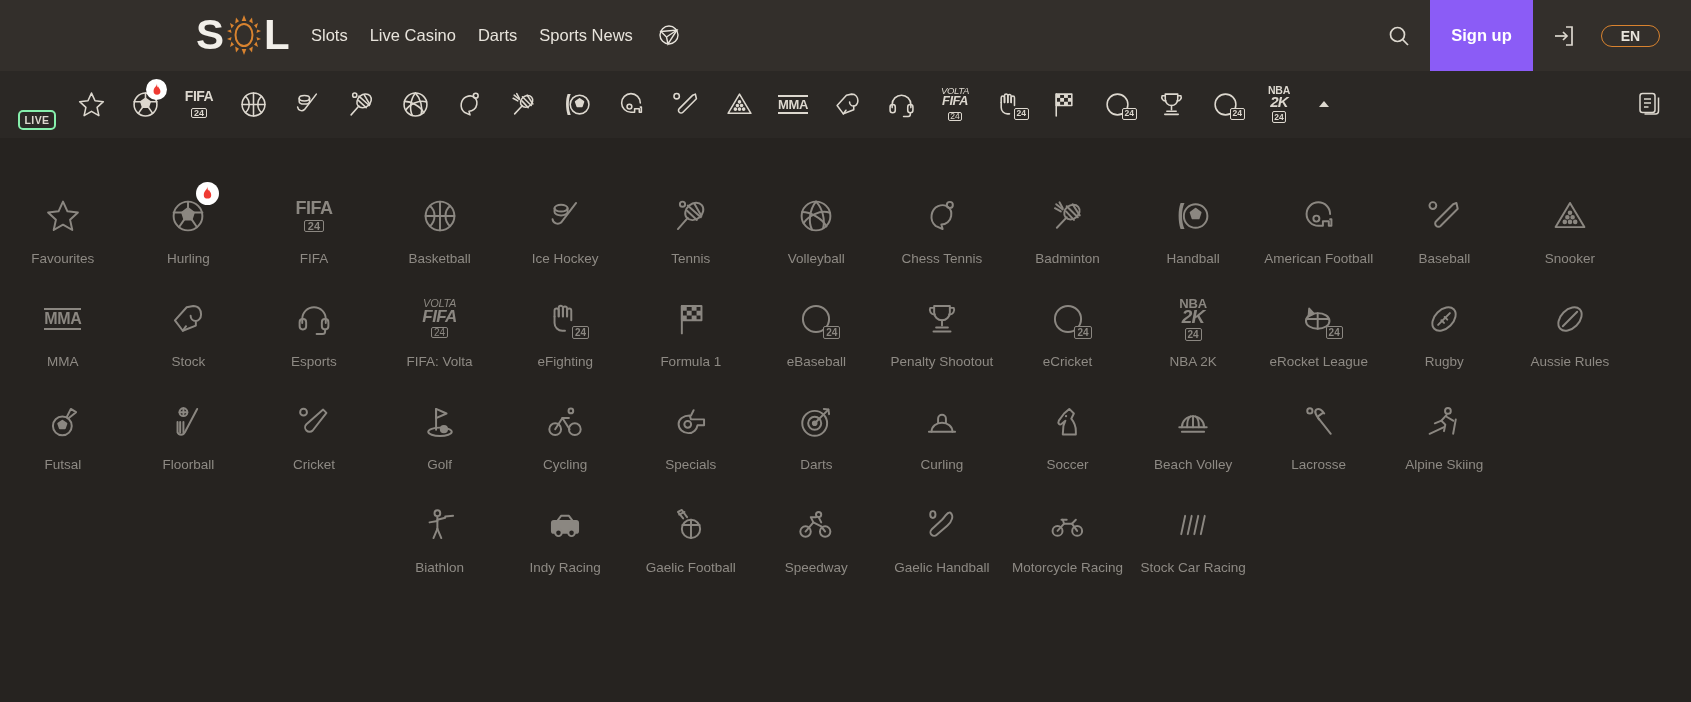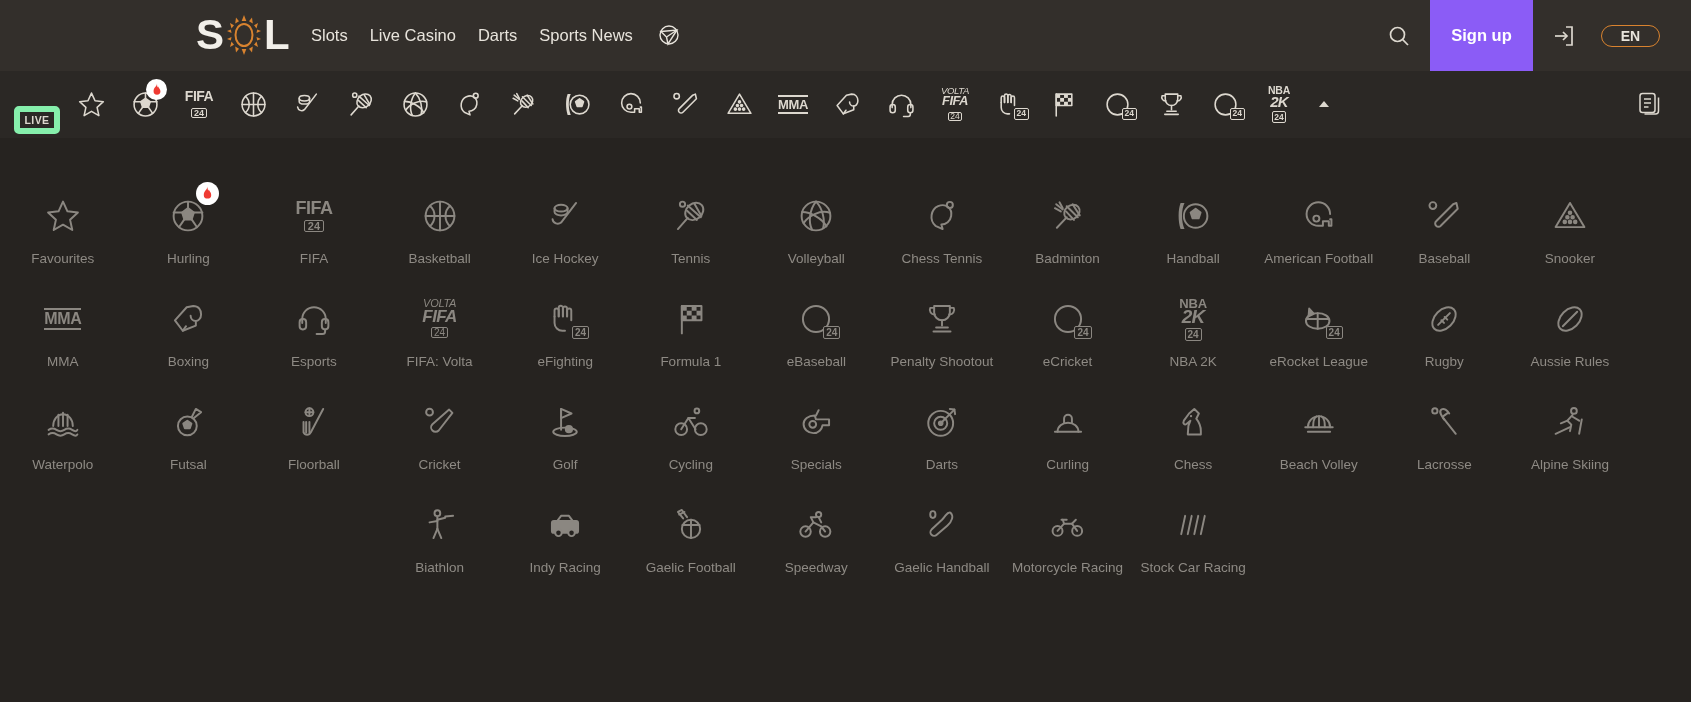--- a/index.html
+++ b/index.html
@@ -95,21 +95,21 @@
   #toolbar-collapse {
     width: 36px; height: 52px; display: flex;
     align-items: center; justify-content: center; cursor: pointer;
   }
   #toolbar-right {
     position: absolute; right: 28px; top: 0; height: 67px;
     display: flex; align-items: center; cursor: pointer;
   }
 
   .live-chip {
-    border: 6px solid #86efac; border-radius: 5px;
+    border: 2px solid #86efac; border-radius: 5px;
     padding: 3px 5px 2px 5px;
     color: #ddd8cf; font-size: 10.5px; font-weight: bold;
     letter-spacing: 0.4px; line-height: 1;
     font-family: "Liberation Sans", sans-serif;
     margin-top: 32px;
   }
   .fifa-badge {
     color: #ddd8cf; font-family: "Liberation Sans", sans-serif;
     font-weight: bold; line-height: 0.95; text-align: center;
   }
@@ -619,21 +619,21 @@
         <div class="cell-label">MMA</div>
       </div>
       <div class="grid-cell">
         <div class="cell-icon">
           <svg width="34" height="34" viewBox="0 0 26 26" fill="none" stroke="#8b8781" stroke-width="1.5" stroke-linecap="round" stroke-linejoin="round">
             <path d="M17 3 C21 3 23 6 23 9.5 C23 13 20.5 14.5 19 14.5 L19 18 L9 22 L3 14 L12 4 Z"></path>
             <path d="M19 14.5 C16.5 14.5 15 12.5 15 10.5"></path>
             <path d="M9 22 L11.5 18.5"></path>
           </svg>
         </div>
-        <div class="cell-label">Boxing</div>
+        <div class="cell-label">Stock</div>
       </div>
       <div class="grid-cell">
         <div class="cell-icon">
           <svg width="34" height="34" viewBox="0 0 26 26" fill="none" stroke="#8b8781" stroke-width="1.5" stroke-linecap="round" stroke-linejoin="round">
             <path d="M4 16 v-3 a9 9 0 0 1 18 0 v3"></path>
             <rect x="2" y="13" width="5" height="8" rx="2.4"></rect>
             <rect x="19" y="13" width="5" height="8" rx="2.4"></rect>
             <path d="M21.5 21 v1.5 a2 2 0 0 1 -2 2 H15"></path>
           </svg>
         </div>
@@ -748,33 +748,20 @@
             <path d="M7.5 18.5 L18.5 7.5"></path>
           </svg>
         </div>
         <div class="cell-label">Aussie Rules</div>
       </div>
     </div>
     <div class="grid-row">
       <div class="grid-cell">
         <div class="cell-icon">
           <svg width="34" height="34" viewBox="0 0 26 26" fill="none" stroke="#8b8781" stroke-width="1.5" stroke-linecap="round" stroke-linejoin="round">
-            <path d="M5.5 16 a7.5 9 0 0 1 15 0"></path>
-            <path d="M9.5 16 V7.5"></path>
-            <path d="M13 16 V6"></path>
-            <path d="M16.5 16 V7.5"></path>
-            <path d="M2 19 q3 -2 6 0 t6 0 t6 0 t4 0"></path>
-            <path d="M2 22.5 q3 -2 6 0 t6 0 t6 0 t4 0"></path>
-          </svg>
-        </div>
-        <div class="cell-label">Waterpolo</div>
-      </div>
-      <div class="grid-cell">
-        <div class="cell-icon">
-          <svg width="34" height="34" viewBox="0 0 26 26" fill="none" stroke="#8b8781" stroke-width="1.5" stroke-linecap="round" stroke-linejoin="round">
             <circle cx="12.5" cy="16" r="7.2"></circle>
             <polygon points="12.5,12 15.6,14.2 14.4,17.8 10.6,17.8 9.4,14.2" fill="#8b8781"></polygon>
             <path d="M16 9 L19 3 L23 5.5 L17.5 10"></path>
           </svg>
         </div>
         <div class="cell-label">Futsal</div>
       </div>
       <div class="grid-cell">
         <div class="cell-icon">
           <svg width="34" height="34" viewBox="0 0 26 26" fill="none" stroke="#8b8781" stroke-width="1.5" stroke-linecap="round" stroke-linejoin="round">
@@ -852,21 +839,21 @@
         </div>
         <div class="cell-label">Curling</div>
       </div>
       <div class="grid-cell">
         <div class="cell-icon">
           <svg width="34" height="34" viewBox="0 0 26 26" fill="none" stroke="#8b8781" stroke-width="1.5" stroke-linecap="round" stroke-linejoin="round">
             <path d="M9 22.5 h10 v-2.5 c0 -5 -1.5 -7 -3.5 -9.5 l2 -4 L14 3 L10 6.5 L6 12 c-1 2 0.5 3.5 2 2.5 L11 12 L9.5 16 Z"></path>
             <circle cx="11.5" cy="8.5" r="0.9" fill="#8b8781" stroke="none"></circle>
           </svg>
         </div>
-        <div class="cell-label">Chess</div>
+        <div class="cell-label">Soccer</div>
       </div>
       <div class="grid-cell">
         <div class="cell-icon">
           <svg width="34" height="34" viewBox="0 0 26 26" fill="none" stroke="#8b8781" stroke-width="1.5" stroke-linecap="round" stroke-linejoin="round">
             <path d="M4.5 17 a8.5 8.5 0 0 1 17 0"></path>
             <path d="M8.5 17 C8.5 12 9.8 9.5 11 8.8"></path>
             <path d="M13 17 V8.5"></path>
             <path d="M17.5 17 C17.5 12 16.2 9.5 15 8.8"></path>
             <path d="M2.5 17 h21"></path>
             <path d="M4.5 20.5 h17"></path>

